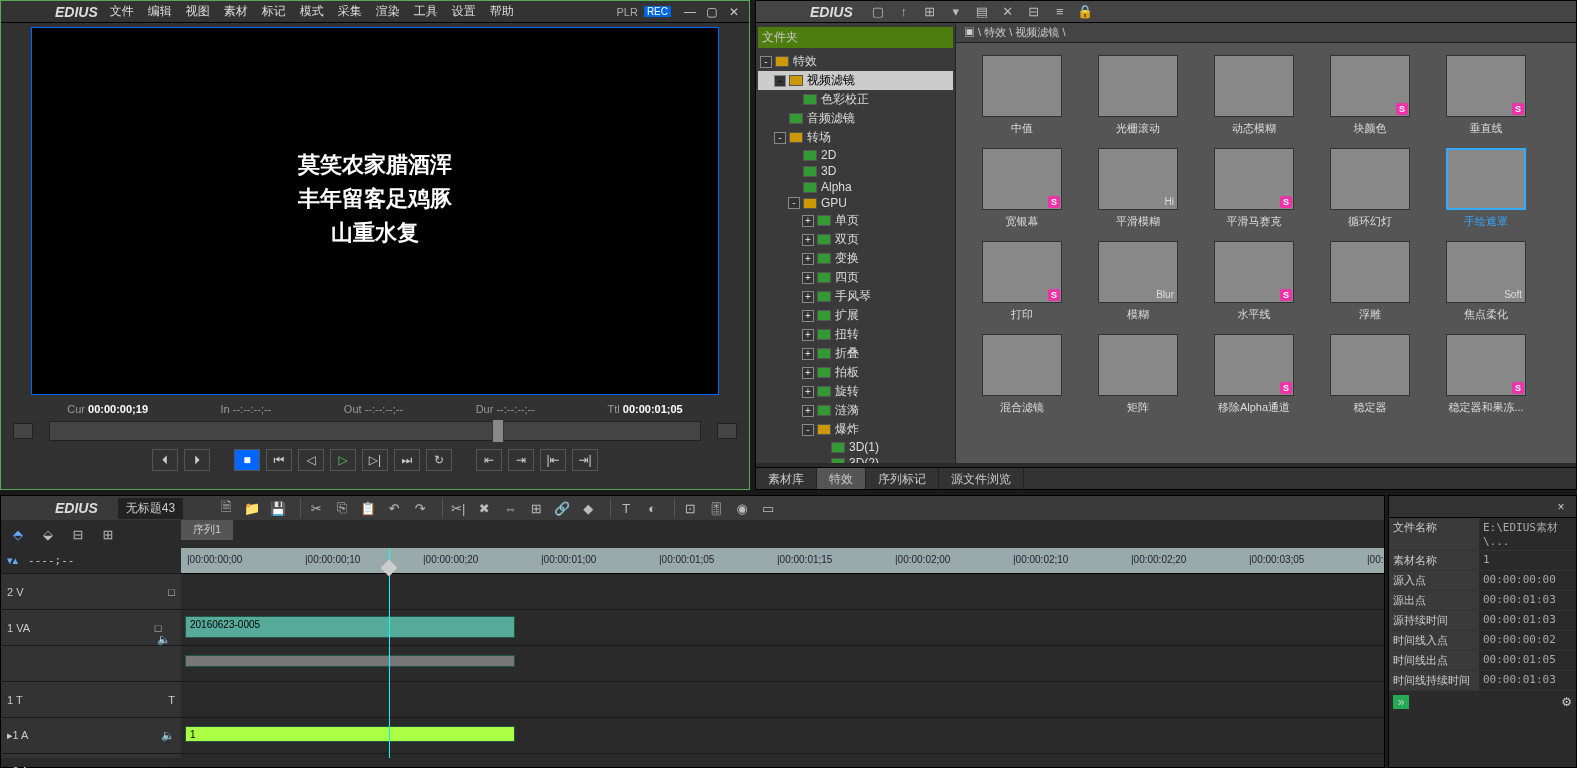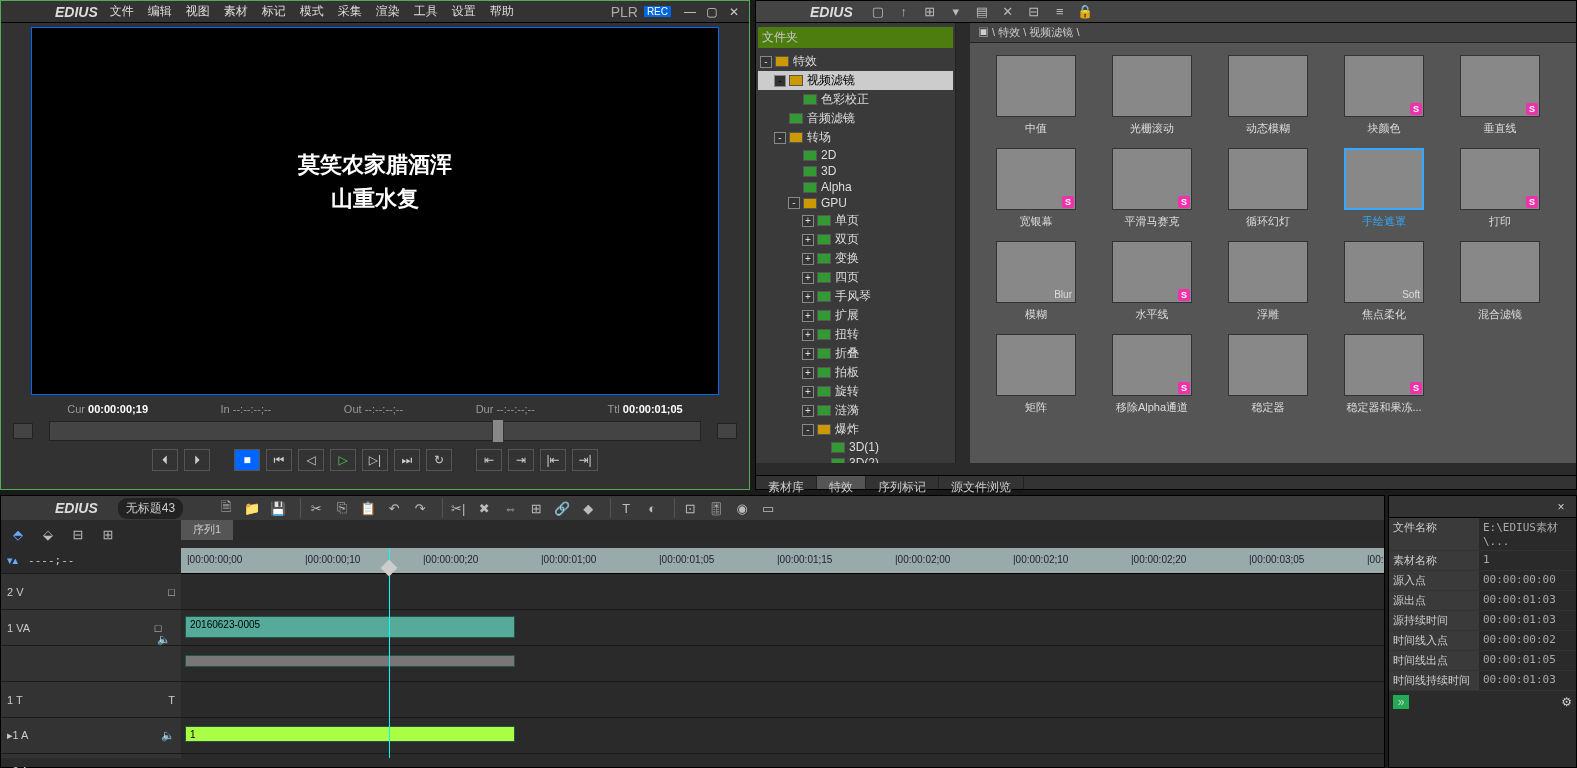--- a/index.html
+++ b/index.html
@@ -25,33 +25,33 @@
 .tbtn.stop { background:#0066ff; color:#fff; }
 #effects .hbar { background:#444; }
 .eff-body { display:flex; height:440px; }
 .eff-tree { width:200px; background:#3a3a3a; overflow:auto; border-right:1px solid #222; padding:4px 2px; font-size:12px; }
 .tree-hdr { background:#4d7c0f; padding:2px 4px; margin-bottom:4px; }
 .tree-node { padding:1px 2px; white-space:nowrap; color:#ddd; cursor:pointer; display:flex; align-items:center; }
 .tree-node.sel { background:#ccc; color:#000; }
 .exp { display:inline-block; width:12px; height:12px; border:1px solid #888; text-align:center; line-height:10px; margin-right:3px; font-size:10px; background:#333; }
 .ticon { display:inline-block; width:14px; height:11px; background:#c90; margin-right:4px; border:1px solid #555; }
 .ticon.fx { background:#393; }
-.eff-grid-wrap { flex:1; background:#555; overflow:auto;margin-left:14px; }
+.eff-grid-wrap { flex:1; background:#555; overflow:auto; }
 .eff-crumb { background:#444; padding:2px 8px; font-size:11px; color:#ccc; border-bottom:1px solid #222; }
 .eff-grid { display:grid; grid-template-columns:repeat(5,108px); gap:12px 8px; padding:12px; }
 .eff-item { text-align:center; cursor:pointer; }
 .eff-thumb { width:80px; height:62px; margin:0 auto 4px; background:#888; border:1px solid #333; position:relative; overflow:hidden; }
 .eff-thumb.sel { border:2px solid #3af; }
 .eff-label { font-size:11px; color:#ddd; }
 .eff-label.sel { color:#3af; }
-.eff-tabs { position:absolute; bottom:0; left:0; right:0; height:14px; background:#333; display:flex; border-top:1px solid #000;margin-top:13px; }
+.eff-tabs { position:absolute; bottom:0; left:0; right:0; height:22px; background:#333; display:flex; border-top:1px solid #000;margin-top:13px; }
 .eff-tab { padding:3px 12px; color:#ccc; cursor:pointer; border-right:1px solid #222; }
 .eff-tab.active { background:#555; }
 .tl-hdr { display:flex; align-items:center; background:#3a3a3a; height:24px; padding:0 6px; }
-.tl-title { background:#222; padding:2px 8px; margin-left:8px;border-radius:9px; }
+.tl-title { background:#222; padding:2px 8px; margin-left:8px; }
 .tl-tool { width:22px; height:20px; margin:0 2px; display:inline-flex; align-items:center; justify-content:center; color:#bbb; cursor:pointer; font-size:13px; }
 .tl-tool.sep { width:8px; border-right:1px solid #555; }
 .seq-tab-row { background:#2a2a2a; height:20px; display:flex; }
 .seq-tab { background:#555; padding:2px 12px; font-size:11px; }
 .tl-body { display:flex; height:210px; }
 .tl-tracks { width:180px; background:#333; }
 .trk-hdr { height:36px; border-bottom:1px solid #1a1a1a; display:flex; align-items:center; padding:0 6px; font-size:11px; color:#ccc; }
 .trk-hdr .ticon2 { margin-left:auto; }
 .tl-content { flex:1; background:#2a2a2a; position:relative; overflow:hidden; }
 .ruler { height:26px; background:#9aa; border-bottom:1px solid #000; display:flex; font-size:10px; font-family:monospace; color:#223; position:relative; }
@@ -68,29 +68,30 @@
 .badge-s { position:absolute; bottom:1px; right:1px; width:12px; height:12px; background:#e3a; color:#fff; font-size:9px; text-align:center; line-height:12px; font-weight:bold; border-radius:2px; }
 </style>
 </head>
 <body>
 
 <div id="preview" class="panel">
   <div class="hbar">
     <span class="logo">EDIUS</span>
     <span id="menu-host"><span class="menu-item">文件</span><span class="menu-item">编辑</span><span class="menu-item">视图</span><span class="menu-item">素材</span><span class="menu-item">标记</span><span class="menu-item">模式</span><span class="menu-item">采集</span><span class="menu-item">渲染</span><span class="menu-item">工具</span><span class="menu-item">设置</span><span class="menu-item">帮助</span></span>
     <span style="flex:1"></span>
-    <span style="color:#aaa;font-size:14px">PLR</span>
+    <span style="color:#aaa;font-size:11px">PLR</span>
     <span style="background:#06d;color:#fff;padding:0 3px;font-size:10px;margin:0 6px">REC</span>
     <span class="wbtn">—</span>
     <span class="wbtn">▢</span>
     <span class="wbtn">✕</span>
   </div>
   <div class="preview-canvas">
     <div class="poem">
       <div>莫笑农家腊酒浑</div>
+      <div>丰年留客足鸡豚</div>
       <div>山重水复</div>
     </div>
   </div>
   <div class="tc-row">
     <span><span>Cur</span> <b>00:00:00;19</b></span>
     <span><span>In</span> <span>--:--:--;--</span></span>
     <span><span>Out</span> <span>--:--:--;--</span></span>
     <span><span>Dur</span> <span>--:--:--;--</span></span>
     <span><span>Ttl</span> <b>00:00:01;05</b></span>
   </div>
@@ -271,20 +272,26 @@
             <div class="eff-thumb">
               <span class="badge-s">S</span>
             </div>
             <div class="eff-label">垂直线</div>
           </div>
           <div class="eff-item">
             <div class="eff-thumb">
               <span class="badge-s">S</span>
             </div>
             <div class="eff-label">宽银幕</div>
+          </div>
+          <div class="eff-item">
+            <div class="eff-thumb">
+              <span style="position:absolute;bottom:2px;right:3px;font-size:10px;color:#ddd">Hi</span>
+            </div>
+            <div class="eff-label">平滑模糊</div>
           </div>
           <div class="eff-item">
             <div class="eff-thumb">
               <span class="badge-s">S</span>
             </div>
             <div class="eff-label">平滑马赛克</div>
           </div>
           <div class="eff-item">
             <div class="eff-thumb"></div>
             <div class="eff-label">循环幻灯</div>

